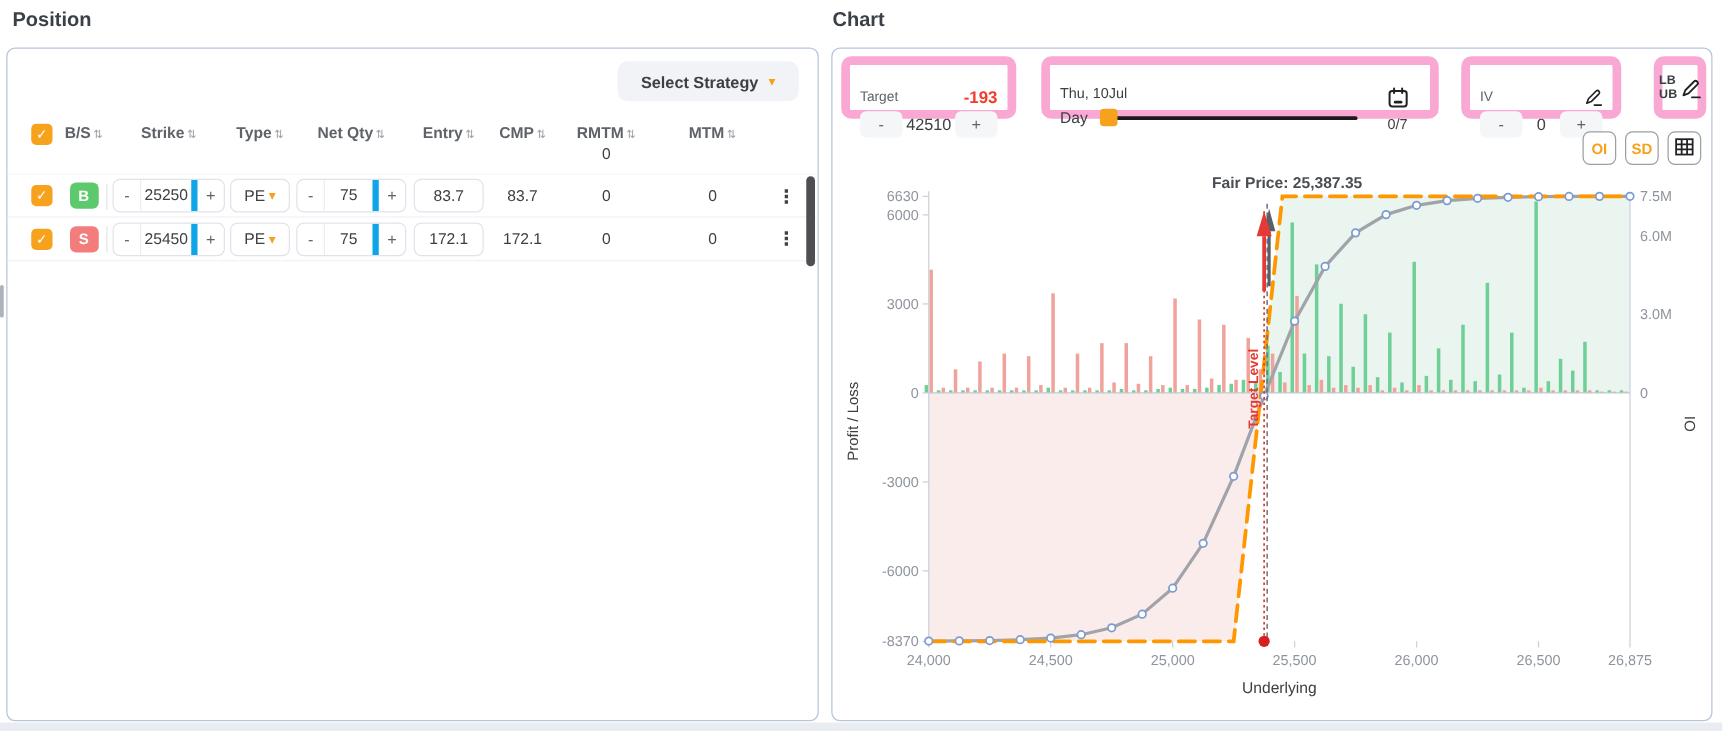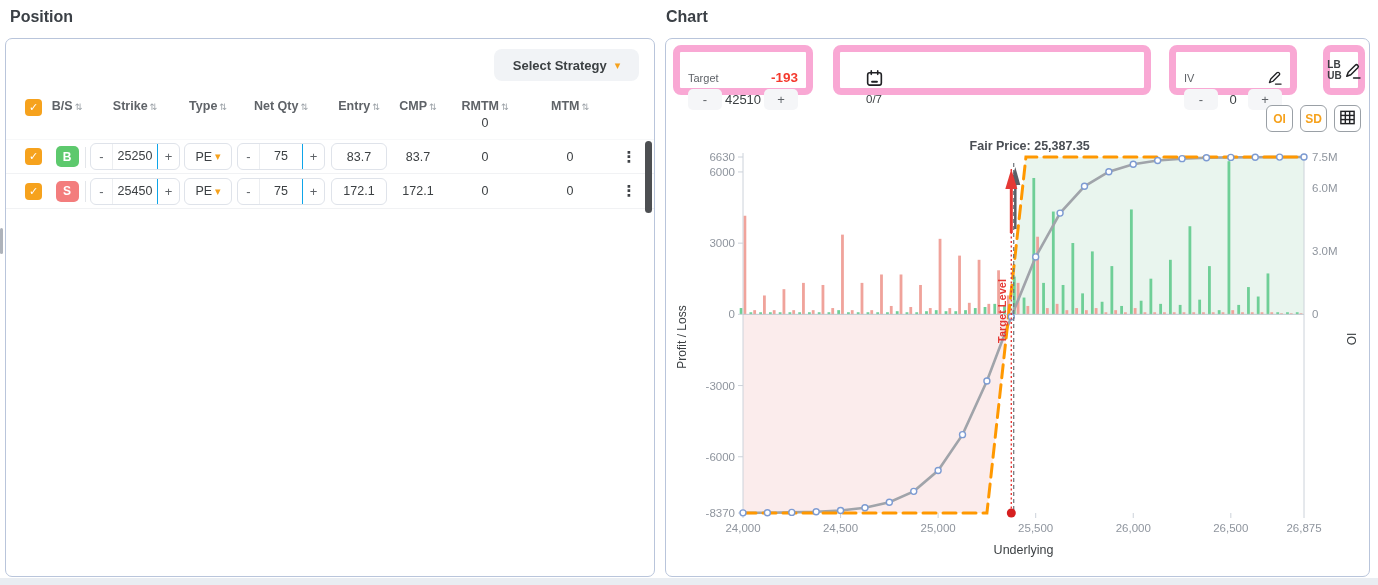--- a/index.html
+++ b/index.html
@@ -31,21 +31,21 @@
   .badge { width:23px; height:21px; border-radius:5px; color:#fff; font-size:12px; font-weight:700;
     display:flex; align-items:center; justify-content:center; cursor:pointer; margin:0 auto; }
   .badge.buy { background:#5dc96d; }
   .badge.sell { background:#f37d7d; }
   .bs-wrap { position:relative; height:100%; display:flex; align-items:center; }
   .bs-wrap:after { content:""; position:absolute; right:2px; top:7px; height:21px; width:1px; background:#e3e6ea; }
   .stepper { display:flex; align-items:center; border:1px solid #dfe3ea; border-radius:6px; height:27px;
     background:#fff; overflow:hidden; width:90px; margin:0 auto; }
   .stepper .st-btn { width:21px; text-align:center; font-size:13px; color:#5f6368; cursor:pointer; flex:none; }
   .stepper .st-val { flex:1; text-align:center; font-size:12.5px; color:#3c4043;
-    border-left:1px solid #eceef1; border-right:1px solid #0ea5e9; line-height:25px; cursor:text; }
+    border-left:1px solid #eceef1; border-right:5px solid #0ea5e9; line-height:25px; cursor:text; }
   .type-sel { display:flex; align-items:center; justify-content:center; gap:3px; border:1px solid #dfe3ea;
     border-radius:6px; height:27px; width:48px; font-size:12.5px; margin:0 auto; cursor:pointer; background:#fff; }
   .entry-box { border:1px solid #dfe3ea; border-radius:6px; height:27px; width:56px; font-size:12.5px;
     display:flex; align-items:center; justify-content:center; margin:0 auto; cursor:text; background:#fff; }
   .cellv { font-size:12.5px; text-align:center; color:#3c4043; }
   .kebab { font-size:15px; font-weight:700; color:#3f4246; text-align:center; cursor:pointer; letter-spacing:0; }
   .v-scroll { position:absolute; right:2px; top:102px; width:7px; height:72px; background:#4d4f52; border-radius:4px; cursor:grab; }
   .page-scroll-frag { position:absolute; left:0; top:228px; width:3px; height:26px; background:#aeb3bb; border-radius:2px; }
   .bottom-strip { position:absolute; left:0; top:578px; width:1378px; height:7px; background:#e9edf2; }
 
@@ -177,20 +177,30 @@
     </div>
     <div class="mini-stepper">
       <div class="ms-btn">-</div>
       <div class="ms-val">42510</div>
       <div class="ms-btn">+</div>
     </div>
   </div>
 
   <div class="ctl-box" id="day-box">
     <div class="day-flex">
+      <div class="day-left">
+        <div class="date-label">Thu, 10Jul</div>
+        <div class="day-row">
+          <span class="day-name">Day</span>
+          <div class="slider">
+            <div class="track"></div>
+            <div class="handle"></div>
+          </div>
+        </div>
+      </div>
       <div class="day-right">
         <span class="icon-btn">
           <svg width="19" height="19" viewBox="0 0 20 20" fill="none" stroke="#202124" stroke-width="1.7" stroke-linecap="round">
             <rect x="2.8" y="4" width="14.4" height="13" rx="2.2"></rect>
             <line x1="6.6" y1="2" x2="6.6" y2="5.6"></line>
             <line x1="13.4" y1="2" x2="13.4" y2="5.6"></line>
             <line x1="7.5" y1="13.4" x2="12.5" y2="13.4" stroke-width="2.2"></line>
           </svg>
         </span>
         <div class="day-counter">0/7</div>

